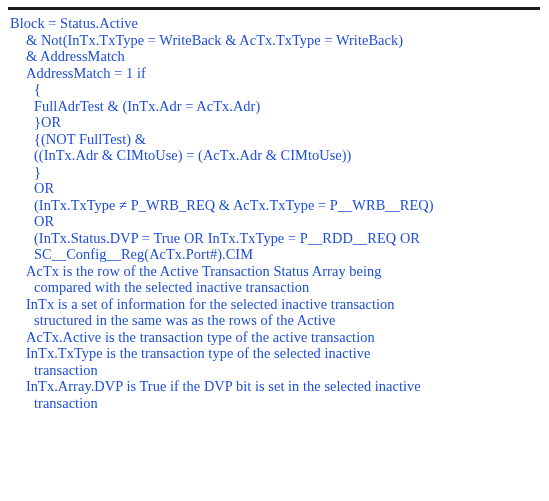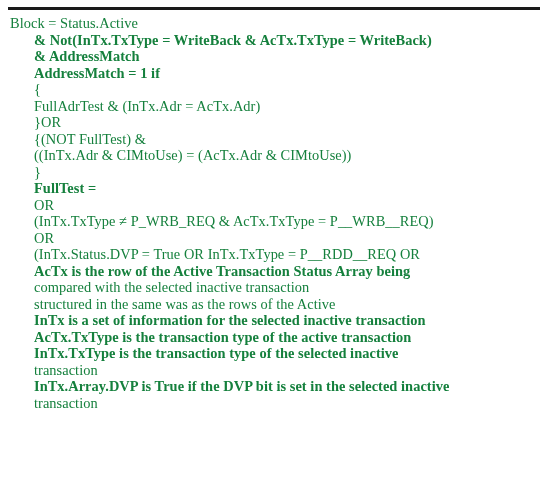--- a/index.html
+++ b/index.html
@@ -25,58 +25,58 @@
   }
   #code-block {
     position: absolute;
     left: 0;
     top: 15px;
     width: 549px;
   }
   .line {
     display: block;
     white-space: pre;
-    color: #15803d;
+    color: #1d4ed8;
     font-size: 14.4px;
     line-height: 16.5px;
     letter-spacing: 0.05px;
     height: 16.5px;
   }
   
   .ind0 { padding-left: 10px; }
-  .ind1 { padding-left: 34px; font-weight: bold; }
+  .ind1 { padding-left: 26px; }
   .ind2 { padding-left: 34px; }
 </style>
 </head>
 <body>
 
 <div id="page" style="color: rgb(17, 17, 17); background: rgb(255, 255, 255);">
 
   <div id="top-rule" style="background: rgb(26, 26, 26); display: block;"></div>
 
   <div id="code-block">
       <span class="line ind0">Block = Status.Active</span>
       <span class="line ind1">&amp; Not(InTx.TxType = WriteBack &amp; AcTx.TxType = WriteBack)</span>
       <span class="line ind1">&amp; AddressMatch</span>
       <span class="line ind1">AddressMatch = 1 if</span>
       <span class="line ind2">{</span>
       <span class="line ind2">FullAdrTest &amp; (InTx.Adr = AcTx.Adr)</span>
       <span class="line ind2">}OR</span>
       <span class="line ind2">{(NOT FullTest) &amp;</span>
       <span class="line ind2">((InTx.Adr &amp; CIMtoUse) = (AcTx.Adr &amp; CIMtoUse))</span>
       <span class="line ind2">}</span>
-      <span class="line ind1">FullTest =</span>
       <span class="line ind2">OR</span>
       <span class="line ind2">(InTx.TxType ≠ P_WRB_REQ &amp; AcTx.TxType = P__WRB__REQ)</span>
       <span class="line ind2">OR</span>
       <span class="line ind2">(InTx.Status.DVP = True OR InTx.TxType = P__RDD__REQ OR</span>
+      <span class="line ind2">SC__Config__Reg(AcTx.Port#).CIM</span>
       <span class="line ind1">AcTx is the row of the Active Transaction Status Array being</span>
       <span class="line ind2">compared with the selected inactive transaction</span>
+      <span class="line ind1">InTx is a set of information for the selected inactive transaction</span>
       <span class="line ind2">structured in the same was as the rows of the Active</span>
-      <span class="line ind1">InTx is a set of information for the selected inactive transaction</span>
-      <span class="line ind1">AcTx.TxType is the transaction type of the active transaction</span>
+      <span class="line ind1">AcTx.Active is the transaction type of the active transaction</span>
       <span class="line ind1">InTx.TxType is the transaction type of the selected inactive</span>
       <span class="line ind2">transaction</span>
       <span class="line ind1">InTx.Array.DVP is True if the DVP bit is set in the selected inactive</span>
       <span class="line ind2">transaction</span>
     </div>
 
 </div>
 
 </body></html>

